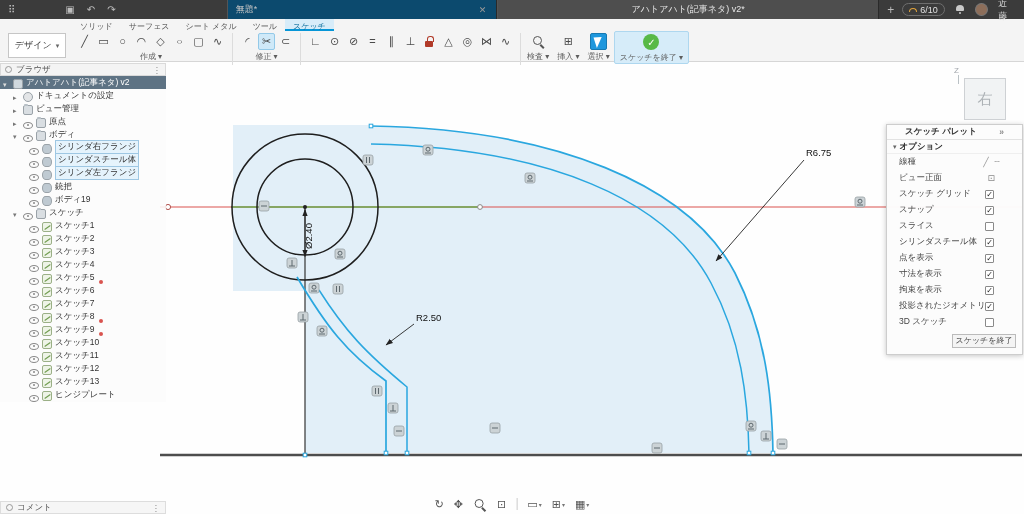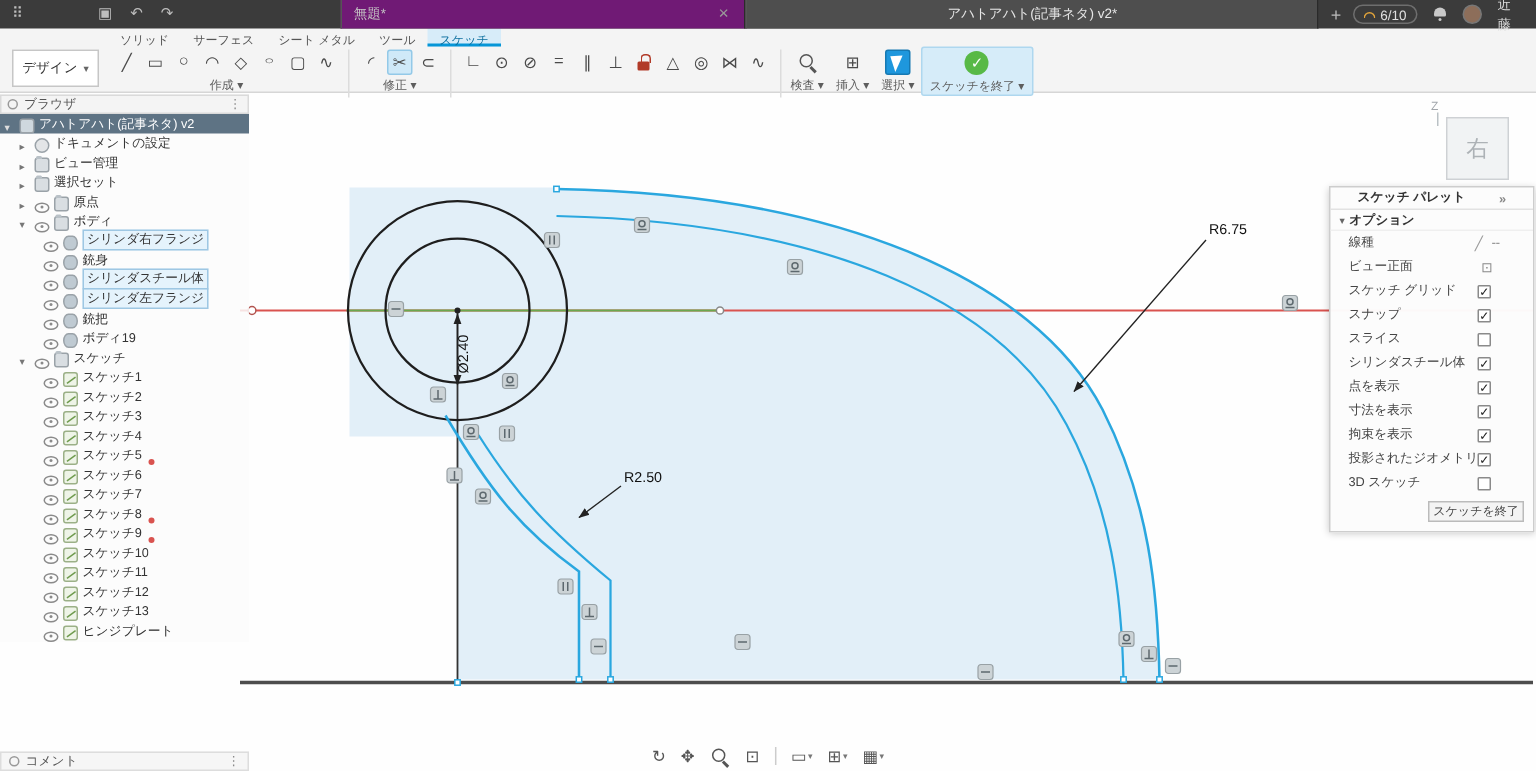--- a/index.html
+++ b/index.html
@@ -5,21 +5,21 @@
 *{margin:0;padding:0;box-sizing:border-box}
 html,body{width:1024px;height:514px;overflow:hidden;background:#fff;font-family:"Liberation Sans","DejaVu Sans",sans-serif}
 #root{position:absolute;left:0;top:0;width:1024px;height:514px;overflow:hidden}
 
 
 .titlebar{position:absolute;left:0;top:0;width:1024px;height:19px;background:#3b3b3b;display:flex;align-items:center;color:#c9c9c9;font-size:9px;z-index:10}
 .tb-left{display:flex;align-items:center;gap:12px;padding:0 8px;width:228px}
 .tb-icon{font-size:10px;color:#bdbdbd;cursor:pointer}
 .tb-icon.first{margin-right:38px}
 .doc-tab{height:19px;display:flex;align-items:center;padding:0 8px;border-left:1px solid #555;border-right:1px solid #2a2a2a;cursor:pointer}
-.doc-tab.inactive{width:272px;background:#701a75;color:#c5c5c5}
+.doc-tab.inactive{width:272px;background:#0c4a6e;color:#c5c5c5}
 .doc-tab.active{width:384px;background:#4e4e4e;justify-content:center;color:#e6e6e6}
 .tab-close{margin-left:auto;color:#999;font-size:9px;padding:0 2px}
 .tab-add{padding:0 8px;color:#bbb;font-size:12px;cursor:pointer}
 .tb-right{margin-left:auto;display:flex;align-items:center;gap:10px;padding-right:8px}
 .quota{display:flex;align-items:center;gap:3px;border:1px solid #6e6e6e;border-radius:8px;padding:0 6px;height:13px;color:#e0e0e0}
 .gauge{width:8px;height:4px;border:1.5px solid #e0a33b;border-bottom:none;border-radius:8px 8px 0 0}
 .bellwrap{position:relative;width:11px;height:11px;cursor:pointer}
 .bell-dome{position:absolute;left:1px;top:1px;width:8px;height:6px;background:#c9c9c9;border-radius:4px 4px 1px 1px}
 .bell-dot{position:absolute;left:4px;top:8px;width:2px;height:2px;background:#c9c9c9;border-radius:50%}
 .avatar{width:13px;height:13px;border-radius:50%;background:#8d6e5a;border:1px solid #777}
@@ -381,44 +381,34 @@
           <span class="nicon settings"></span>
           <span class="tlabel">ドキュメントの設定</span>
         </div>
         <div class="trow lvl1">
           <span class="tarrow">▸</span>
           <span class="nicon folder"></span>
           <span class="tlabel">ビュー管理</span>
         </div>
         <div class="trow lvl1">
           <span class="tarrow">▸</span>
-          <span class="nicon folder"></span>
-          <span class="tlabel">選択セット</span>
-        </div>
-        <div class="trow lvl1">
-          <span class="tarrow">▸</span>
           <span class="eye"></span>
           <span class="nicon folder"></span>
           <span class="tlabel">原点</span>
         </div>
         <div class="trow lvl1">
           <span class="tarrow">▾</span>
           <span class="eye"></span>
           <span class="nicon folder"></span>
           <span class="tlabel">ボディ</span>
         </div>
         <div class="trow lvl2">
           <span class="eye"></span>
           <span class="nicon body"></span>
           <span class="tlabel boxed">シリンダ右フランジ</span>
-        </div>
-        <div class="trow lvl2">
-          <span class="eye"></span>
-          <span class="nicon body"></span>
-          <span class="tlabel">銃身</span>
         </div>
         <div class="trow lvl2">
           <span class="eye"></span>
           <span class="nicon body"></span>
           <span class="tlabel boxed">シリンダスチール体</span>
         </div>
         <div class="trow lvl2">
           <span class="eye"></span>
           <span class="nicon body"></span>
           <span class="tlabel boxed">シリンダ左フランジ</span>

